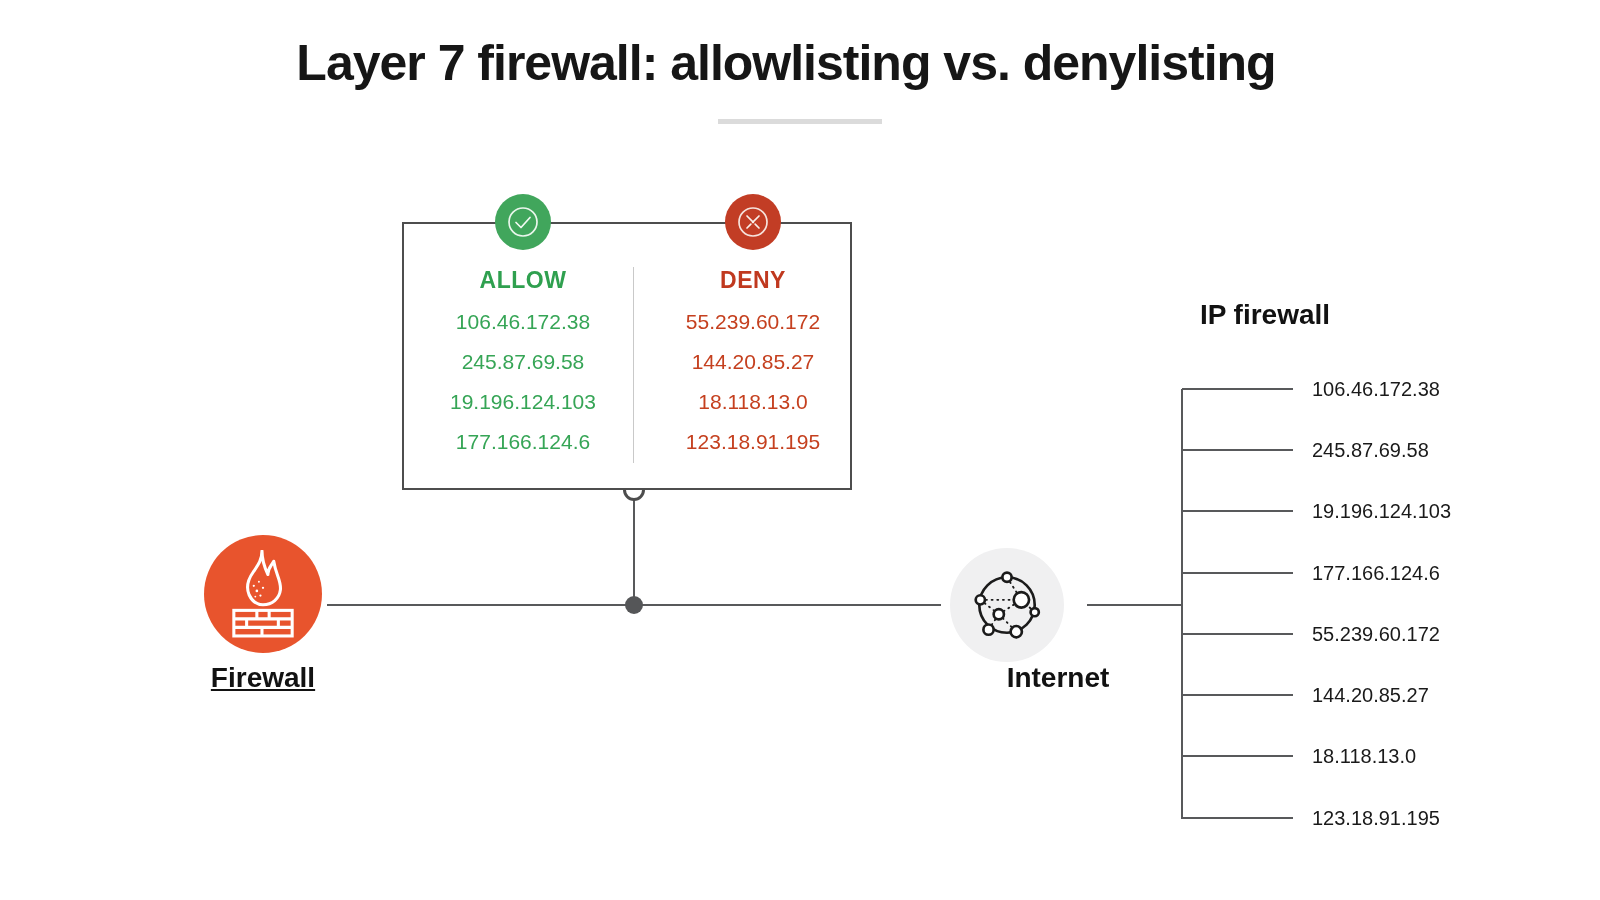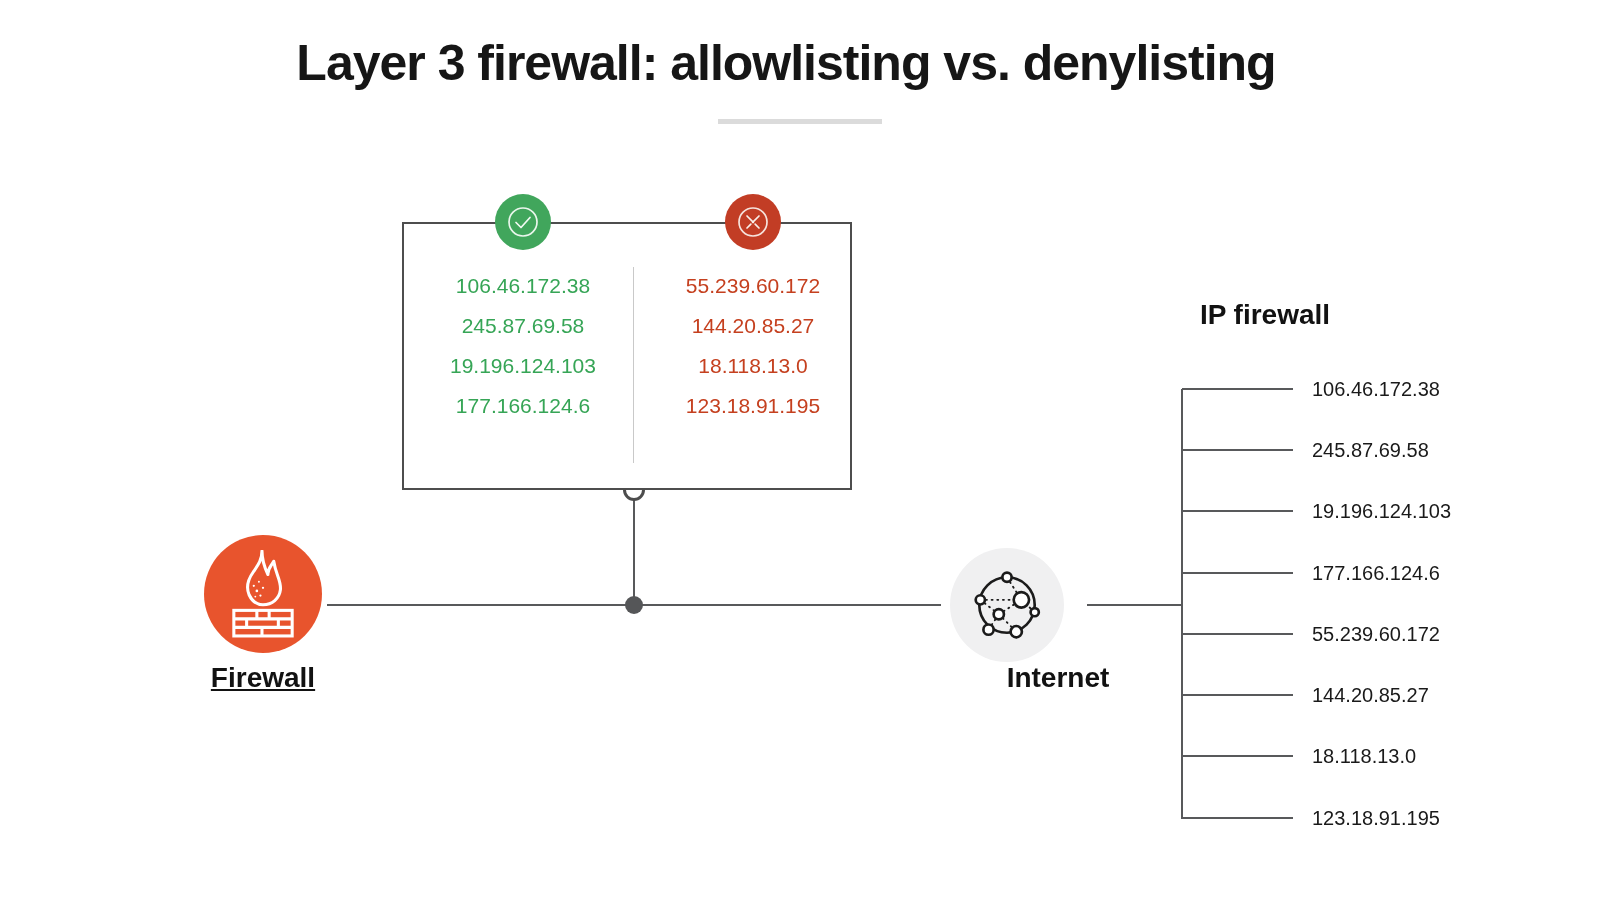--- a/index.html
+++ b/index.html
@@ -55,40 +55,42 @@
   .bracket-v { left:1181px; top:389px; width:2px; height:430px; }
   .branch { position:absolute; left:1182px; width:111px; height:2px; background:#58595B; }
   .ip-item { position:absolute; left:1312px; width:230px; font-size:20px; line-height:24px;
              color:#1A1A1A; text-align:left; }
 </style>
 </head>
 <body>
 
 <div class="canvas">
 
-  <h1 class="title">Layer 3 firewall: allowlisting vs. denylisting</h1>
+  <h1 class="title">Layer 7 firewall: allowlisting vs. denylisting</h1>
   <div class="title-rule"></div>
 
   <div class="line line-h-main"></div>
   <div class="line line-h-right"></div>
   <div class="line line-v-conn"></div>
   <div class="junction-dot"></div>
   <div class="conn-open"></div>
 
   <div class="panel">
     <div class="panel-divider"></div>
 
     <div class="col col-allow">
+      <div class="col-header">ALLOW</div>
       <div class="ip-line">106.46.172.38</div>
       <div class="ip-line">245.87.69.58</div>
       <div class="ip-line">19.196.124.103</div>
       <div class="ip-line">177.166.124.6</div>
     </div>
 
     <div class="col col-deny">
+      <div class="col-header">DENY</div>
       <div class="ip-line">55.239.60.172</div>
       <div class="ip-line">144.20.85.27</div>
       <div class="ip-line">18.118.13.0</div>
       <div class="ip-line">123.18.91.195</div>
     </div>
   </div>
 
   <div class="badge badge-allow">
     <svg width="36" height="36" viewBox="0 0 36 36">
       <circle cx="18" cy="18" r="14" fill="none" stroke="#EAF6EC" stroke-width="1.7"></circle>

